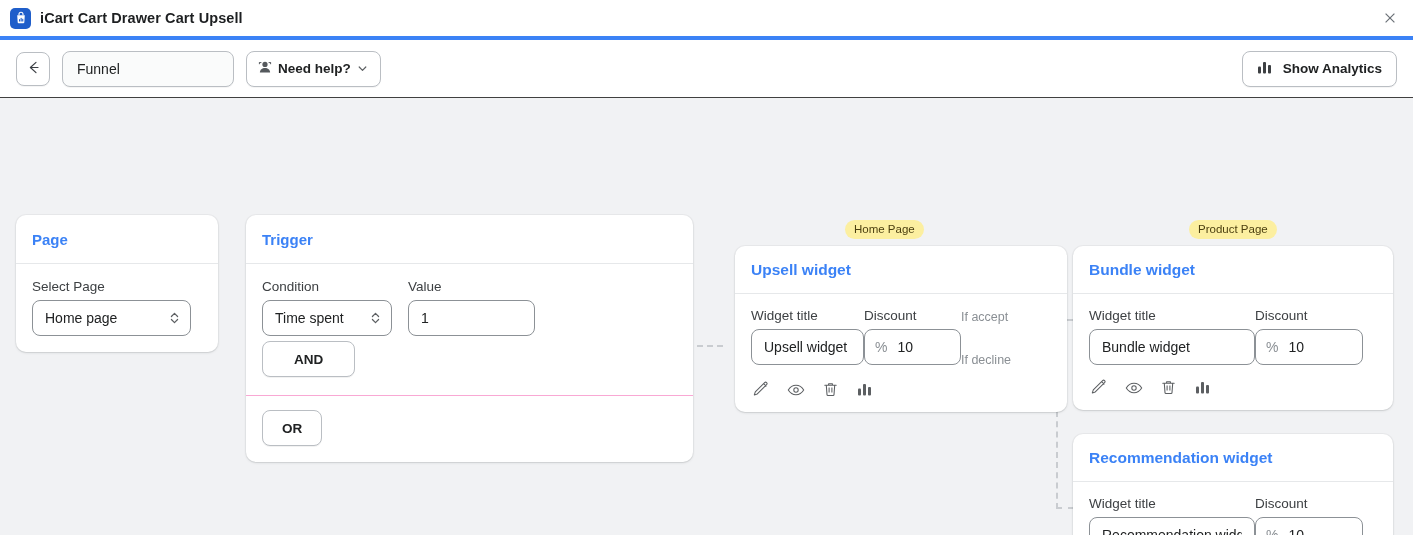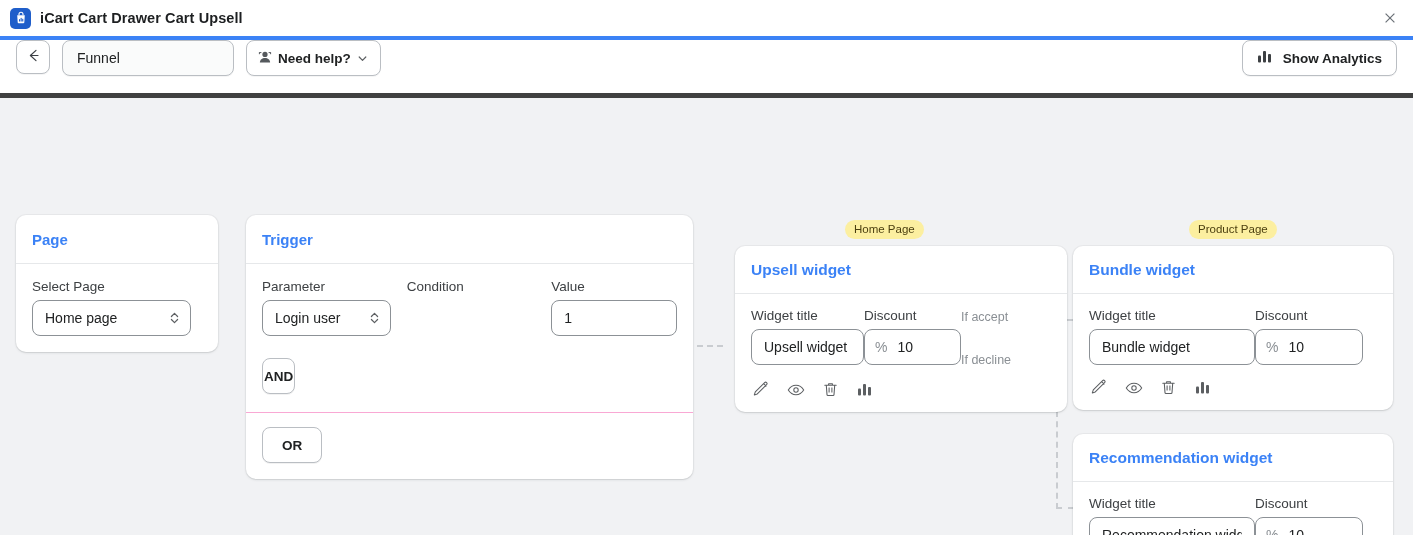--- a/index.html
+++ b/index.html
@@ -46,23 +46,23 @@
     border-radius: 4px;
     cursor: pointer;
     color: #6b7177;
   }
 
   
   .toolbar {
     position: relative;
     height: 58px;
     background: #ffffff;
-    border-bottom: 5px solid #404040;
-    display: flex;
-    align-items: flex-start;
+    border-bottom: 1px solid #404040;
+    display: flex;
+    align-items: center;
     padding: 0 16px;
     gap: 12px;
   }
   .btn {
     background: #ffffff;
     border: 1px solid #babec3;
     border-radius: 8px;
     box-shadow: 0 1px 0 rgba(0,0,0,.04);
     font-family: inherit;
     font-size: 13.5px;
@@ -162,23 +162,23 @@
     border: 1px solid #8c9196;
     border-radius: 8px;
     background: #ffffff;
     font-family: inherit;
     font-size: 14px;
     color: #202223;
     padding: 0 12px;
     width: 100%;
   }
   .pill-btn {
-    margin-top: 22px;
-    height: 36px;
-    padding: 0 1px;
+    margin-top: 5px;
+    height: 36px;
+    padding: 0 31px;
     background: #ffffff;
     border: 1px solid #babec3;
     border-radius: 8px;
     box-shadow: 0 1px 0 rgba(0,0,0,.05);
     font-family: inherit;
     font-size: 13.5px;
     font-weight: bold;
     color: #202223;
     cursor: pointer;
   }
@@ -336,33 +336,30 @@
           </svg>
         </span>
       </div>
     </div>
   </div>
 
   <div class="card" id="trigger-card">
     <div class="card-head">Trigger</div>
     <div class="card-body">
       <div class="trigger-row">
-        <div class="trigger-col col-param">
-          <label class="field-label">Parameter</label>
+        <div class="trigger-col col-cond">
+          <label class="field-label">Condition</label>
           <div class="select">
-            <span>Login user</span>
+            <span>Time spent</span>
             <span class="caret">
               <svg width="13" height="15" viewBox="0 0 13 15">
                 <path d="M3.4 6L6.5 2.8 9.6 6M3.4 9l3.1 3.2L9.6 9" stroke="currentColor" stroke-width="1.2" fill="none" stroke-linecap="round" stroke-linejoin="round"></path>
               </svg>
             </span>
           </div>
-        </div>
-        <div class="trigger-col col-cond">
-          <label class="field-label">Condition</label>
         </div>
         <div class="trigger-col col-value">
           <label class="field-label">Value</label>
           <input class="text-input" value="1" style="">
         </div>
       </div>
       <button class="pill-btn">AND</button>
     </div>
     <div class="trigger-or">
       <button class="pill-btn">OR</button>

